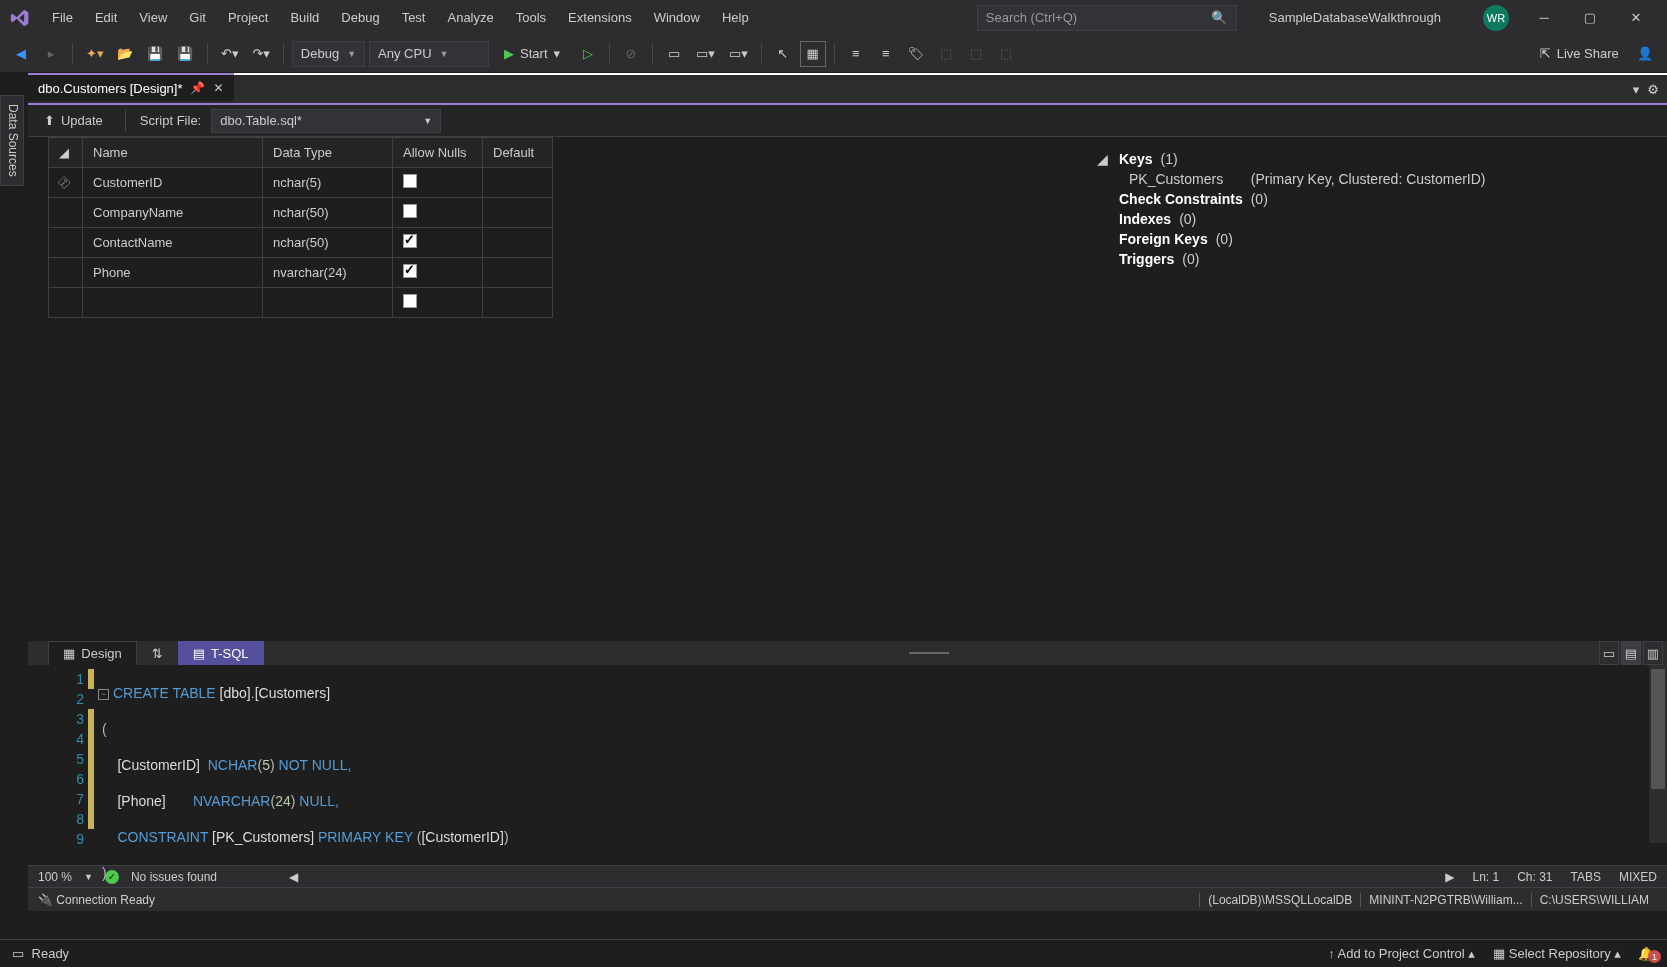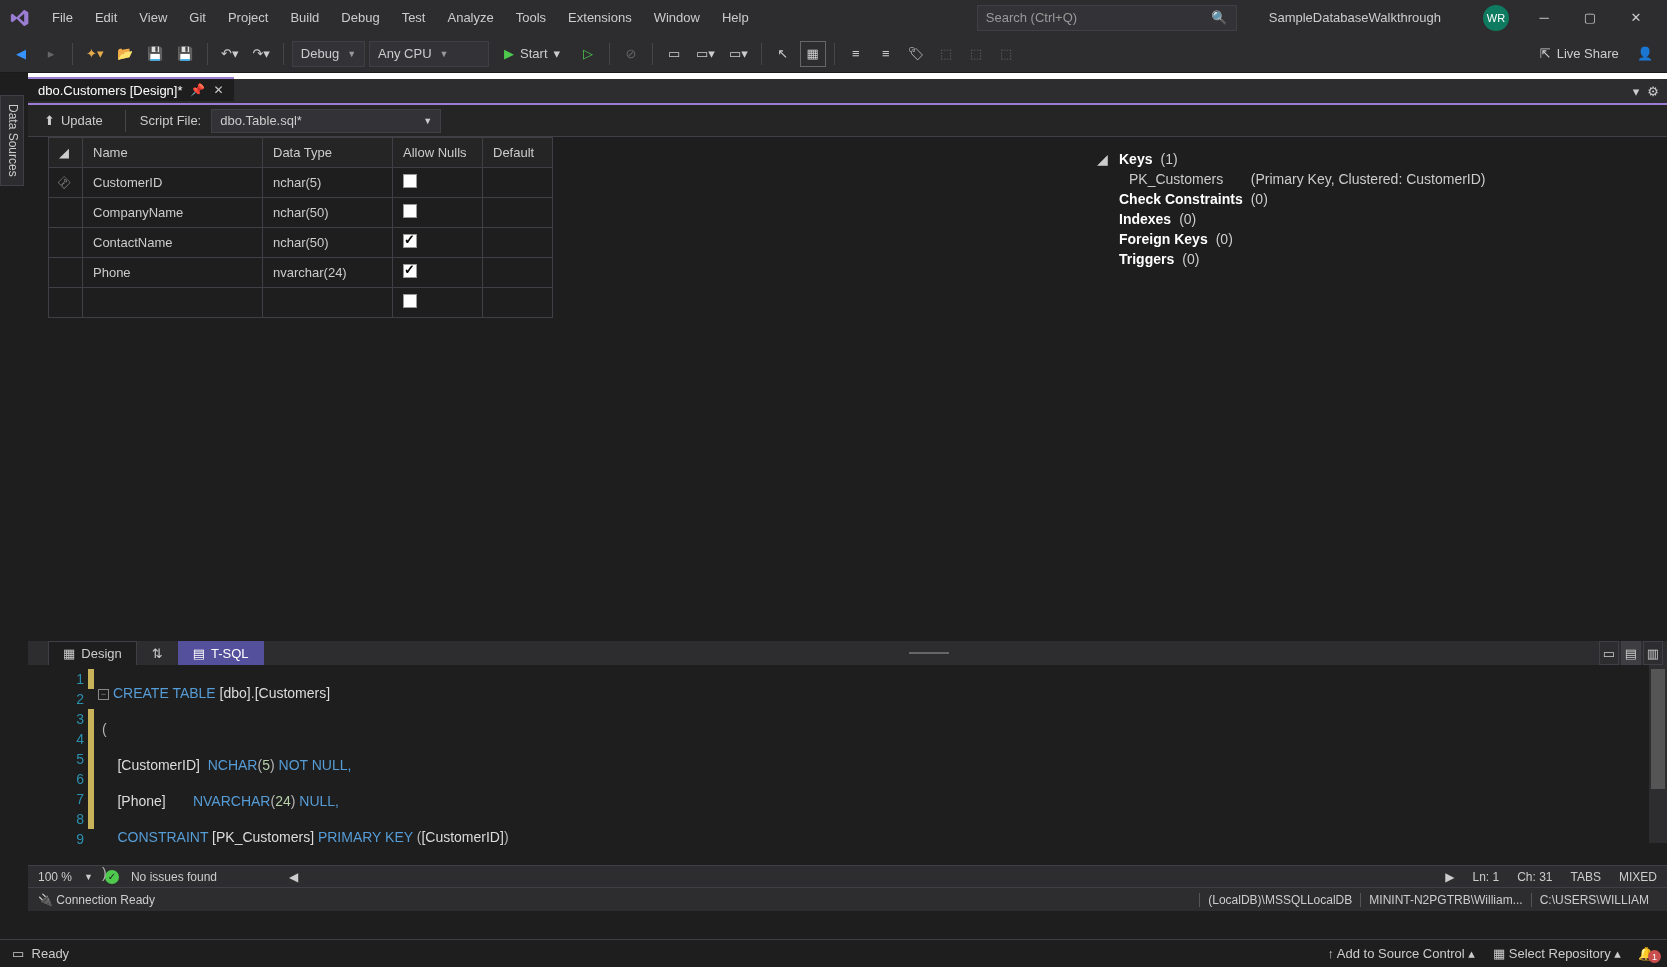--- a/index.html
+++ b/index.html
@@ -17,21 +17,21 @@
 .toolbar { height:38px; background:#2d2d30; border-bottom:1px solid #1b1b1c; display:flex; align-items:center; padding:0 8px; gap:4px; }
 .tb-btn { height:26px; min-width:26px; display:flex; align-items:center; justify-content:center; padding:0 4px; color:#ccc; cursor:pointer; border:1px solid transparent; }
 .tb-sep { width:1px; height:22px; background:#464646; margin:0 4px; }
 .tb-combo { height:26px; background:#333337; border:1px solid #3f3f46; padding:0 8px; display:flex; align-items:center; gap:8px; color:#ccc; cursor:pointer; }
 .tb-combo .chev { font-size:9px; color:#999; }
 .start-btn { display:flex; align-items:center; gap:6px; padding:0 10px; }
 .start-btn .play { color:#4ec94e; }
 .live-share { margin-left:auto; display:flex; align-items:center; gap:6px; padding:0 10px; }
 .side-tab { position:absolute; left:0; top:95px; width:24px; background:#2d2d30; color:#ccc; writing-mode:vertical-rl; padding:8px 3px; cursor:pointer; font-size:12px; border:1px solid #3f3f46; }
 .doc-area { position:absolute; left:28px; top:73px; right:0; bottom:56px; background:#1e1e1e; display:flex; flex-direction:column; }
-.tab-row { height:30px; background:#2d2d30; display:flex; align-items:stretch; border-top:6px solid #ffffff; }
+.tab-row { height:30px; background:#2d2d30; display:flex; align-items:stretch; border-top:2px solid #ffffff; }
 .doc-tab { background:#1e1e1e; border-top:2px solid #9b7dd4; display:flex; align-items:center; padding:0 10px; gap:8px; color:#fff; position:relative; top:-2px; }
 .doc-tab .pin, .doc-tab .close { color:#ccc; cursor:pointer; font-size:12px; }
 .tab-tools { margin-left:auto; display:flex; align-items:center; gap:8px; padding:0 8px; color:#ccc; }
 .accent-line { height:2px; background:#9b7dd4; }
 .designer-toolbar { height:32px; background:#252526; border-bottom:1px solid #3f3f46; display:flex; align-items:center; padding:0 8px; gap:10px; }
 .update-btn { display:flex; align-items:center; gap:6px; padding:2px 8px; cursor:pointer; }
 .script-combo { background:#333337; border:1px solid #3f3f46; height:24px; width:230px; display:flex; align-items:center; padding:0 8px; color:#ccc; }
 .script-combo .chev { margin-left:auto; font-size:9px; }
 .design-surface { flex:1; display:flex; background:#1e1e1e; min-height:0; }
 .grid-pane { flex:1; padding:0 0 0 20px; overflow:hidden; }
@@ -379,17 +379,17 @@
       <span class="seg">MININT-N2PGTRB\William...</span>
       <span class="seg">C:\USERS\WILLIAM</span>
     </div>
   </div>
 </div>
 
 <div class="status-bar">
   <span>▭</span>&nbsp;&nbsp;
   <span>Ready</span>
   <div class="right">
-    <span>↑ <span>Add to Source Control</span> ▴</span>
+    <span>↑ <span>Add to Project Control</span> ▴</span>
     <span>▦ <span>Select Repository</span> ▴</span>
     <span class="bell">🔔<span class="badge">1</span></span>
   </div>
 </div>
 
 </body></html>

